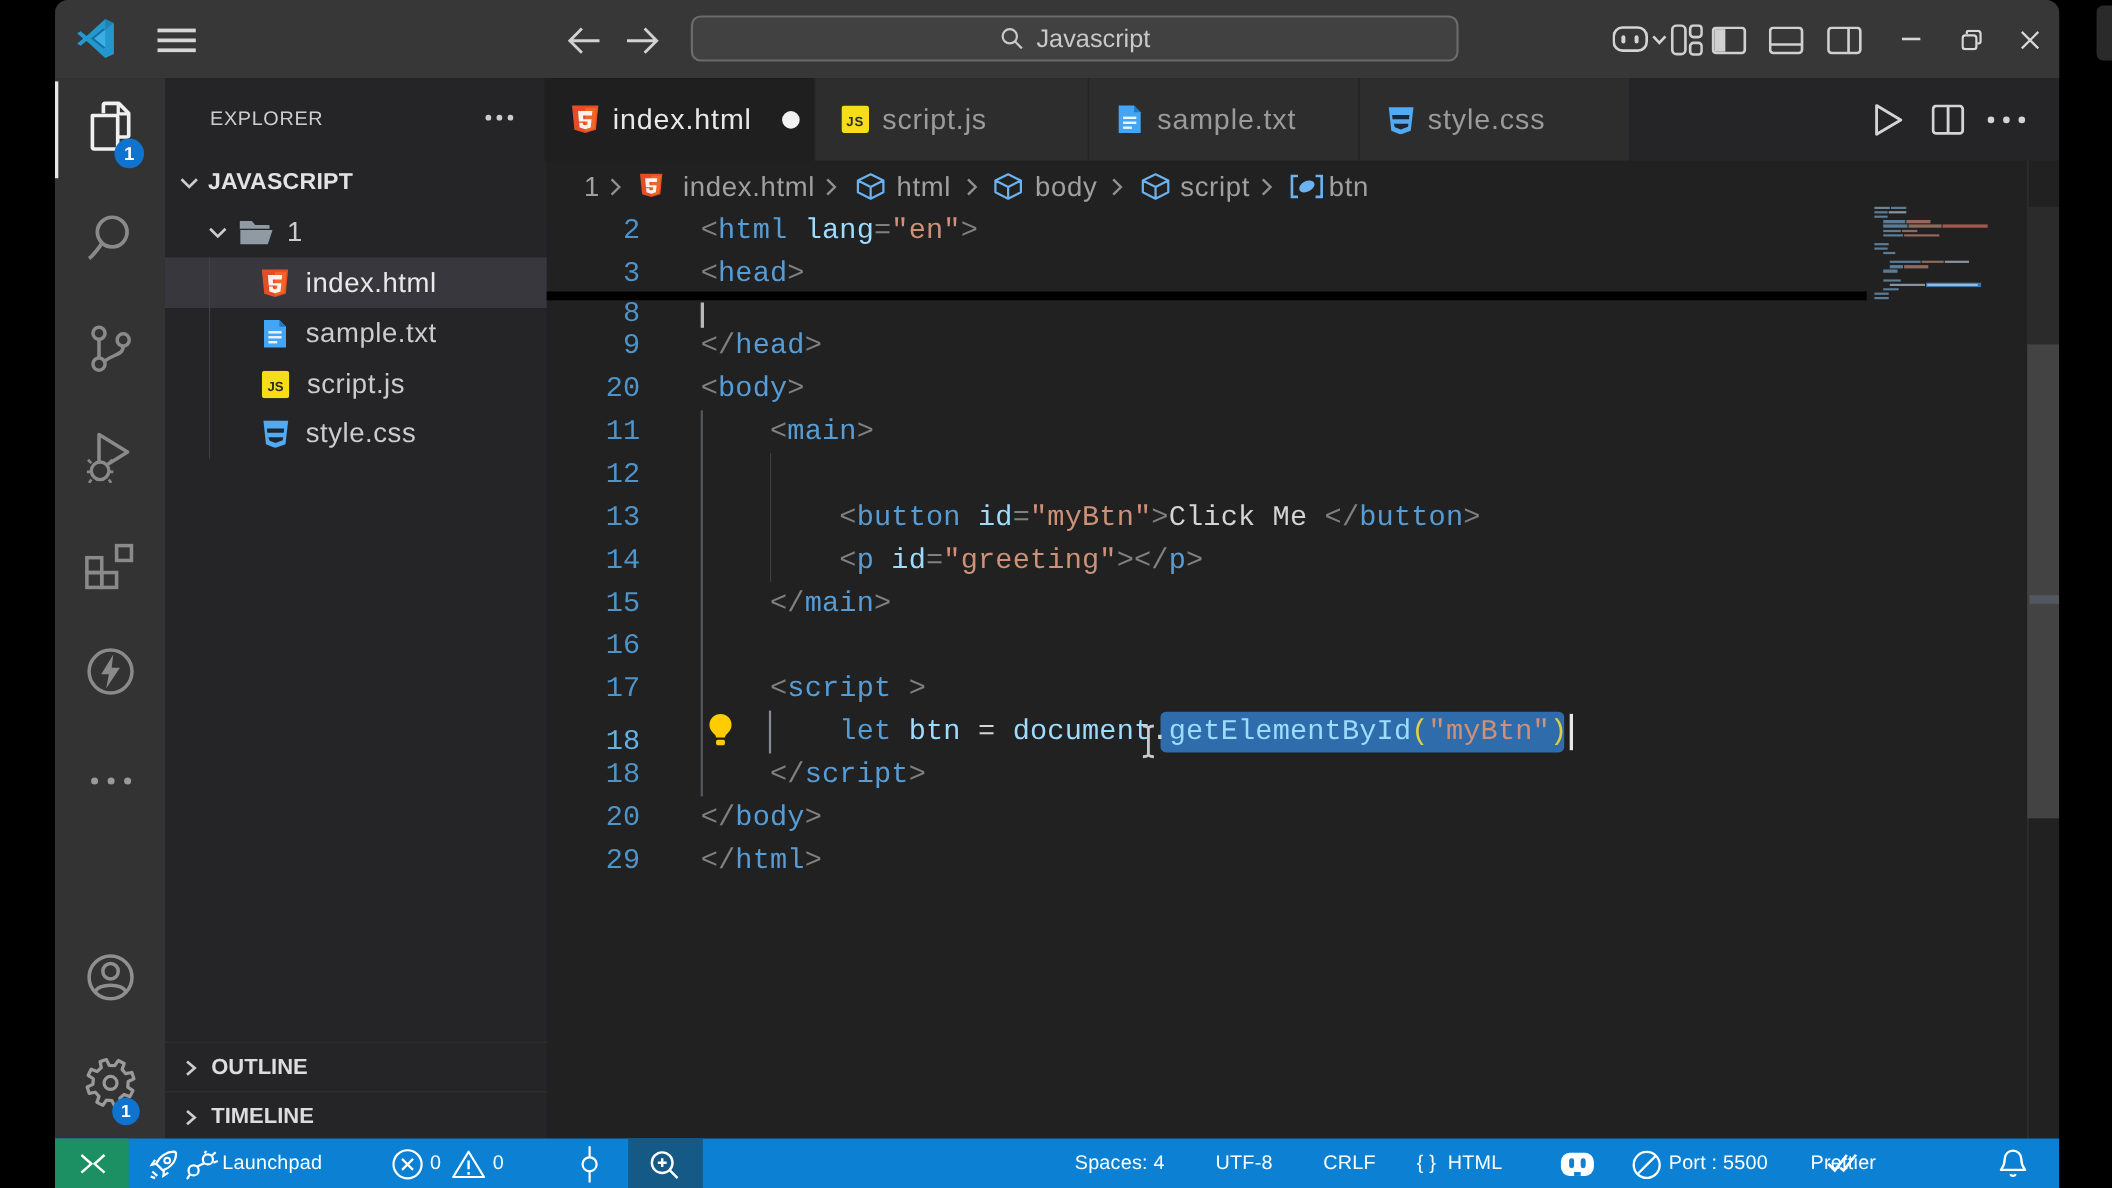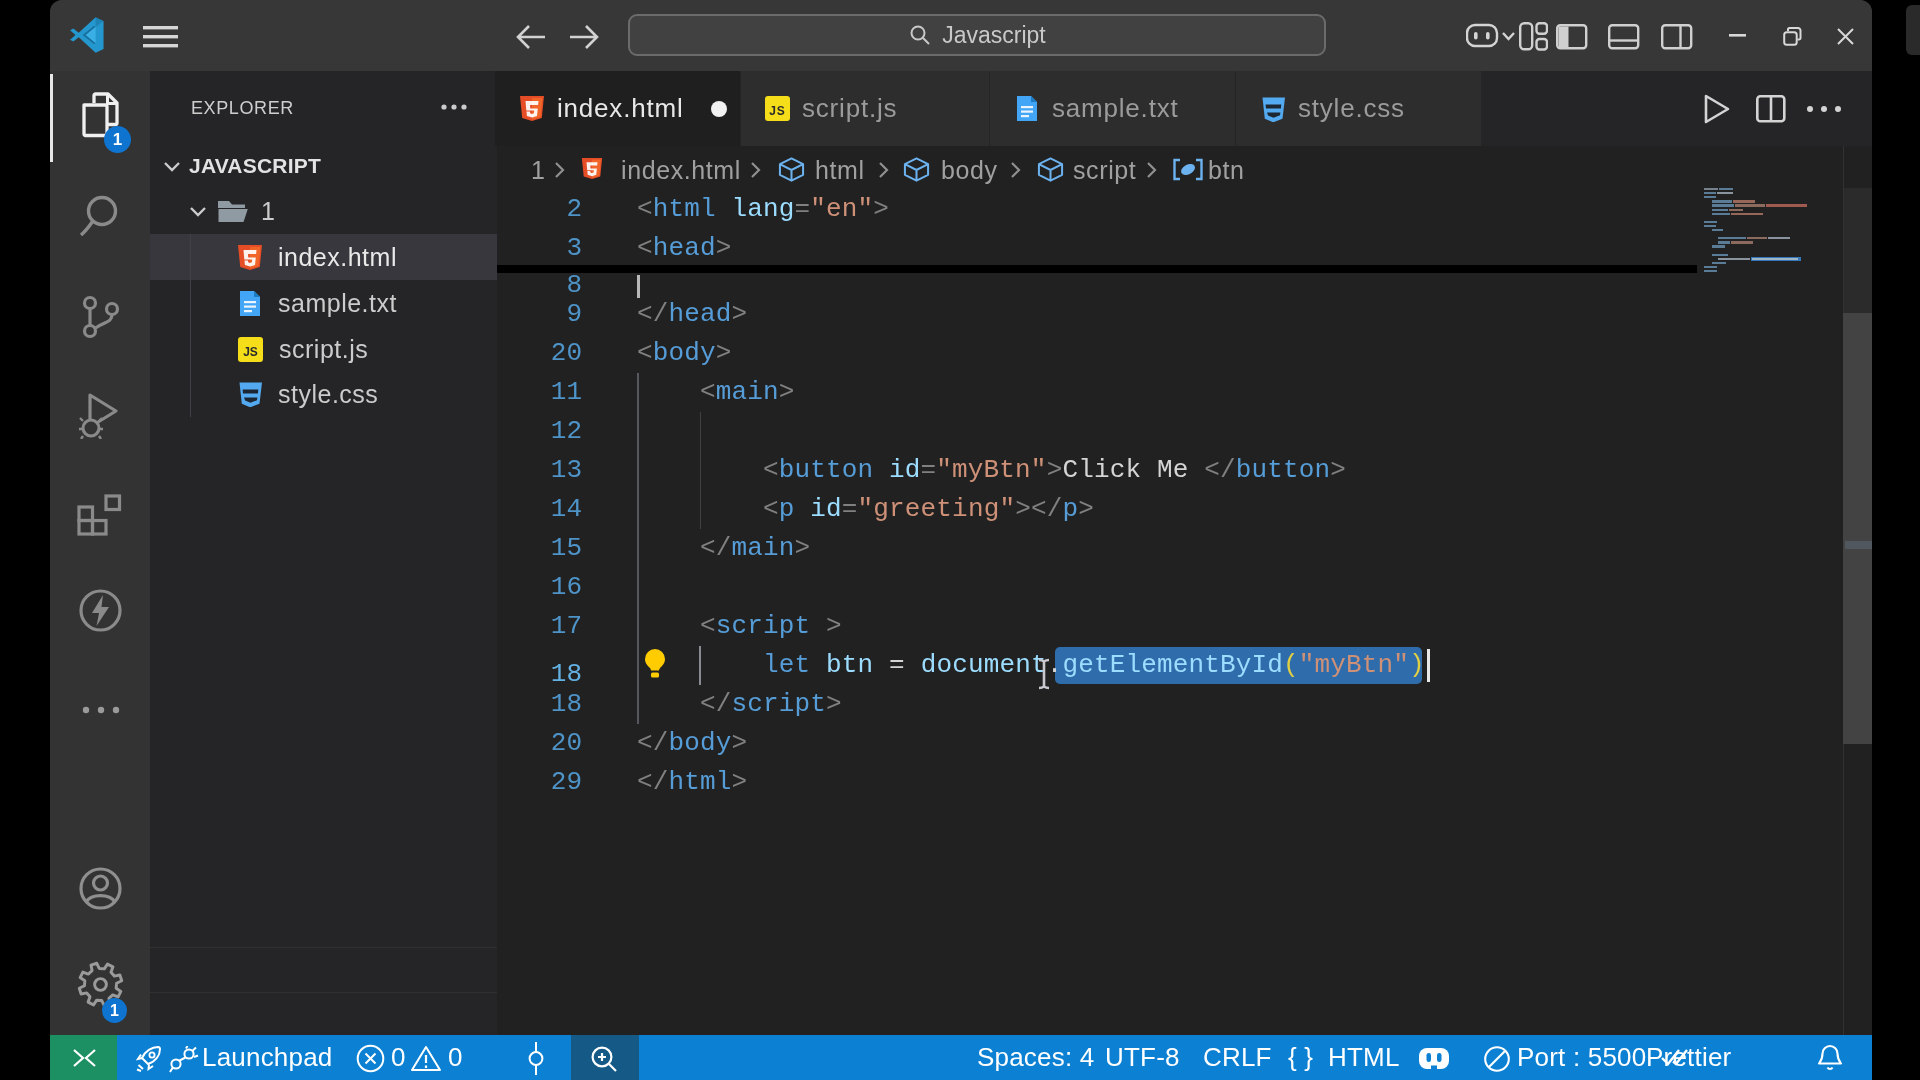--- a/index.html
+++ b/index.html
@@ -30,21 +30,21 @@
 .ln { position:absolute; left:497px; width:85px; text-align:right; font:26px "Liberation Mono",monospace;
   line-height:39px; color:#4e94c8; }
 .cl { position:absolute; left:637px; font:26px "Liberation Mono",monospace; line-height:39px; letter-spacing:0.15px;
   color:#d4d4d4; white-space:pre; }
 .tag { color:#569cd6; } .pun { color:#808080; } .att { color:#9cdcfe; }
 .str { color:#ce9178; } .par { color:#e0ce44; } .txt { color:#d4d4d4; }
 .guide { position:absolute; width:1px; background:#404040; }
 .mr { position:absolute; height:2.3px; }
 
 #status { position:absolute; left:50px; top:1035px; width:1822px; height:45px; background:#0c80d2;
-  color:#fff; font-size:26px; }
+  color:#fff; font-size:18px; }
 .sitem { position:absolute; top:0; height:45px; display:flex; align-items:center; gap:8px; letter-spacing:0.2px; }
 </style>
 </head>
 <body>
 <div class="abs" style="left:1906px;top:5px;width:14px;height:50px;background:#2a2a2a;border-radius:6px 0 0 6px"></div>
 <div id="app">
     <div id="c">
   <div id="titlebar">
 
     <svg class="abs" style="left:69px;top:16px" width="36" height="38" viewBox="0 0 100 100">
@@ -223,21 +223,33 @@
     <svg style="margin-left:87px" width="26" height="26" viewBox="0 0 26 26">
       <path d="M2.5 1.5 H25 L22.5 22.8 L13.2 26.3 L4.8 22.8 Z" fill="#53aaf0"></path>
           <path d="M5.6 8.6 H21.3 L20.9 12.5 H6 Z" fill="#1c2733"></path>
           <path d="M7 16.6 H20.4 L20 19.2 L13.5 21.8 L8.1 19.6 Z" fill="#1c2733"></path>
     </svg>
     <span style="margin-left:15px;font-size:25px;letter-spacing:0.5px">style.css</span>
   </div>
   <div class="abs" style="left:190px;top:234px;width:1px;height:183px;background:#41414a"></div>
 
   <div class="abs" style="left:150px;top:947px;width:347px;height:1px;background:#303031"></div>
+  <div class="row" style="top:948px;height:45px">
+    <svg style="margin-left:14px" width="18" height="18" viewBox="0 0 18 18">
+          <path d="M6 3 L13 9 L6 15" stroke="#cccccc" stroke-width="2.4" fill="none"></path>
+        </svg>
+    <span style="margin-left:10px;font-weight:bold;font-size:20px;color:#dddddd">OUTLINE</span>
+  </div>
   <div class="abs" style="left:150px;top:992px;width:347px;height:1px;background:#303031"></div>
+  <div class="row" style="top:993px;height:45px">
+    <svg style="margin-left:14px" width="18" height="18" viewBox="0 0 18 18">
+          <path d="M6 3 L13 9 L6 15" stroke="#cccccc" stroke-width="2.4" fill="none"></path>
+        </svg>
+    <span style="margin-left:10px;font-weight:bold;font-size:20px;color:#dddddd">TIMELINE</span>
+  </div>
   <div id="tabs"></div>
 
   <div class="tab" style="left:495px;width:246px;background:#1f1f20;color:#e8e8e8">
     <svg style="margin-left:24px" width="26" height="27" viewBox="0 0 26 27">
       <path d="M1 1 H25 L22.8 23 L13 26 L3.2 23 Z" fill="#e44d26"></path>
       <path d="M13 3 H23.5 L21.6 22 L13 24.6 Z" fill="#f16529"></path>
       <path d="M6.5 6 H19.5 L19.1 10 H11 L11.3 13.5 H18.8 L18 21 L13 22.6 L7.9 21 L7.5 16.5 H11 L11.2 18.3 L13 18.9 L14.9 18.3 L15.2 15.5 H7.3 Z" fill="#ffffff" opacity="0.92"></path>
     </svg>
     <span style="margin-left:12px">index.html</span>
     <svg style="margin-left:26px" width="18" height="18">

